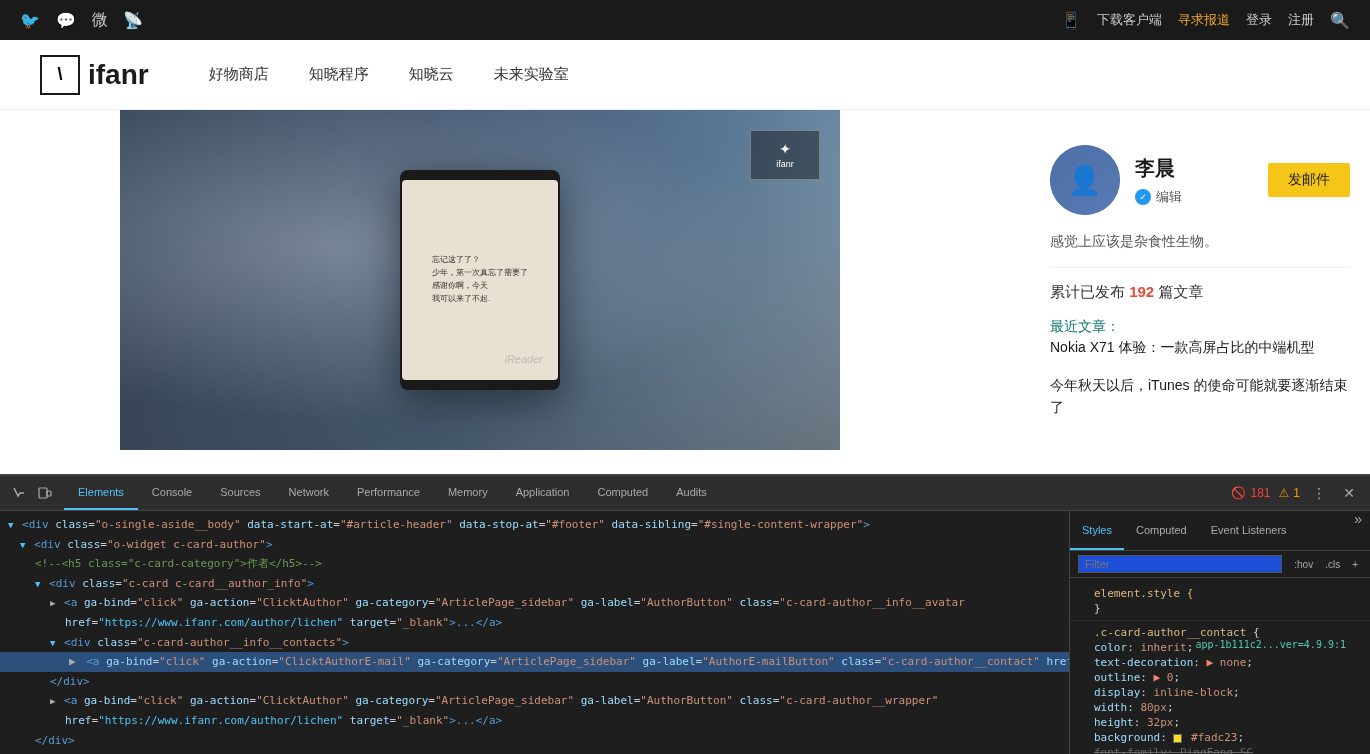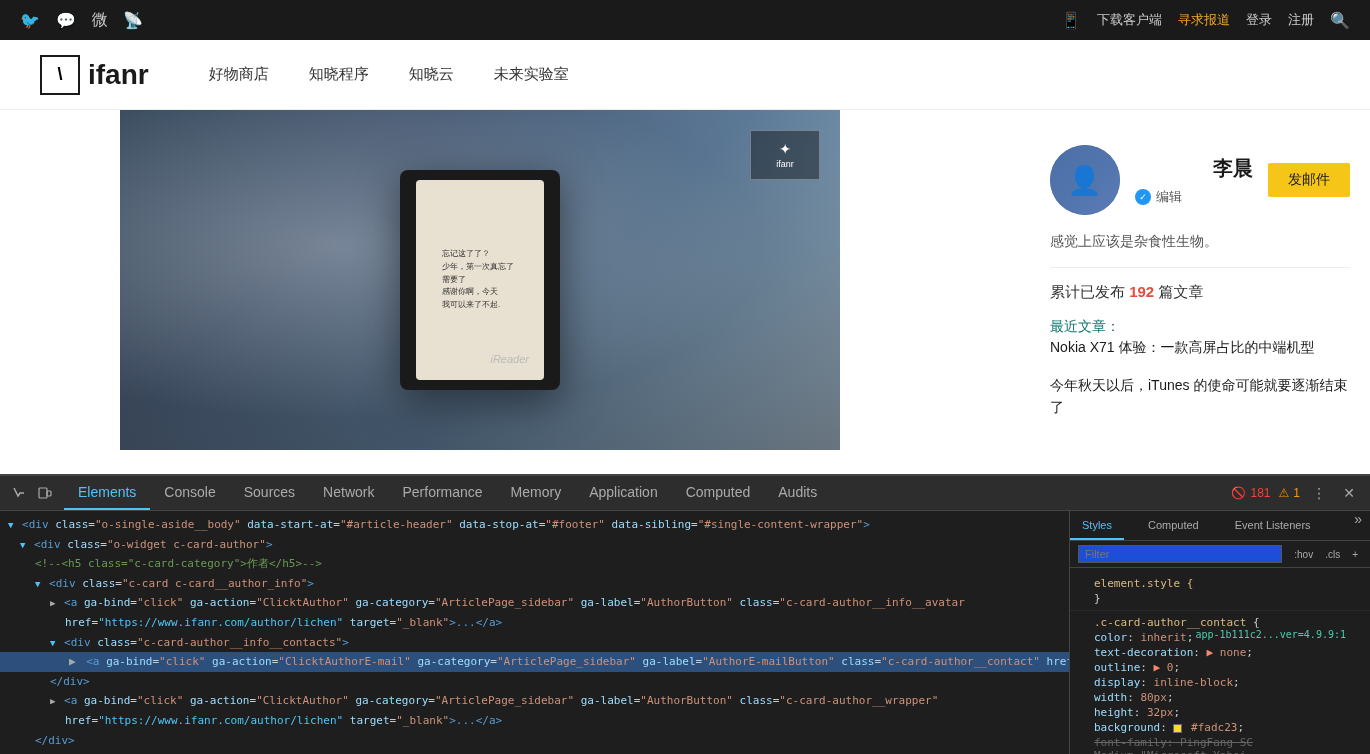--- a/index.html
+++ b/index.html
@@ -67,21 +67,21 @@
       height: 220px;
       background: #1a1a1a;
       border-radius: 8px;
       display: flex;
       align-items: center;
       justify-content: center;
       box-shadow: 0 10px 40px rgba(0,0,0,0.5);
     }
 
     .ereader-screen {
-      width: 128px;
+      width: 156px;
       height: 200px;
       background: #e8e0d0;
       border-radius: 4px;
       display: flex;
       align-items: center;
       justify-content: center;
       font-size: 12px;
       color: #555;
       text-align: center;
       padding: 26px;
@@ -159,21 +159,21 @@
       border-radius: 50%;
       background: linear-gradient(135deg, #4a6fa5, #5a7ab5);
       display: flex;
       align-items: center;
       justify-content: center;
       font-size: 28px;
       color: #fff;
     }
 
     .author-info { flex: 1; }
-    .author-name { font-size: 20px; font-weight: bold; color: #1a1a1a; margin-bottom: 6px; text-align: right; }
+    .author-name { font-size: 20px; font-weight: bold; color: #1a1a1a; margin-bottom: 6px; }
 
     .author-badge {
       display: flex;
       align-items: center;
       gap: 5px;
     }
 
     .badge-icon {
       width: 16px; height: 16px;
       background: #2196F3;
@@ -257,21 +257,21 @@
       align-items: center;
       height: 100%;
     }
 
     .dt-tab {
       padding: 0 14px;
       height: 100%;
       display: flex;
       align-items: center;
       color: #aaa;
-      font-size: 14px;
+      font-size: 11px;
       cursor: pointer;
       border-bottom: 2px solid transparent;
       white-space: nowrap;
     }
 
     .dt-tab.active {
       color: #4fc3f7;
       border-bottom: 2px solid #4fc3f7;
     }
 
@@ -356,22 +356,21 @@
     .dt-panel-right {
       width: 300px;
       background: #1e1e1e;
       display: flex;
       flex-direction: column;
     }
 
     .dt-panel-right-tabs {
       display: flex;
       border-bottom: 1px solid #444;
-      height: 30px;
-      gap: 12px;
+      height: 40px;
     }
 
     .rt-tab {
       padding: 0 12px;
       height: 100%;
       display: flex;
       align-items: center;
       color: #aaa;
       font-size: 11px;
       cursor: pointer;

